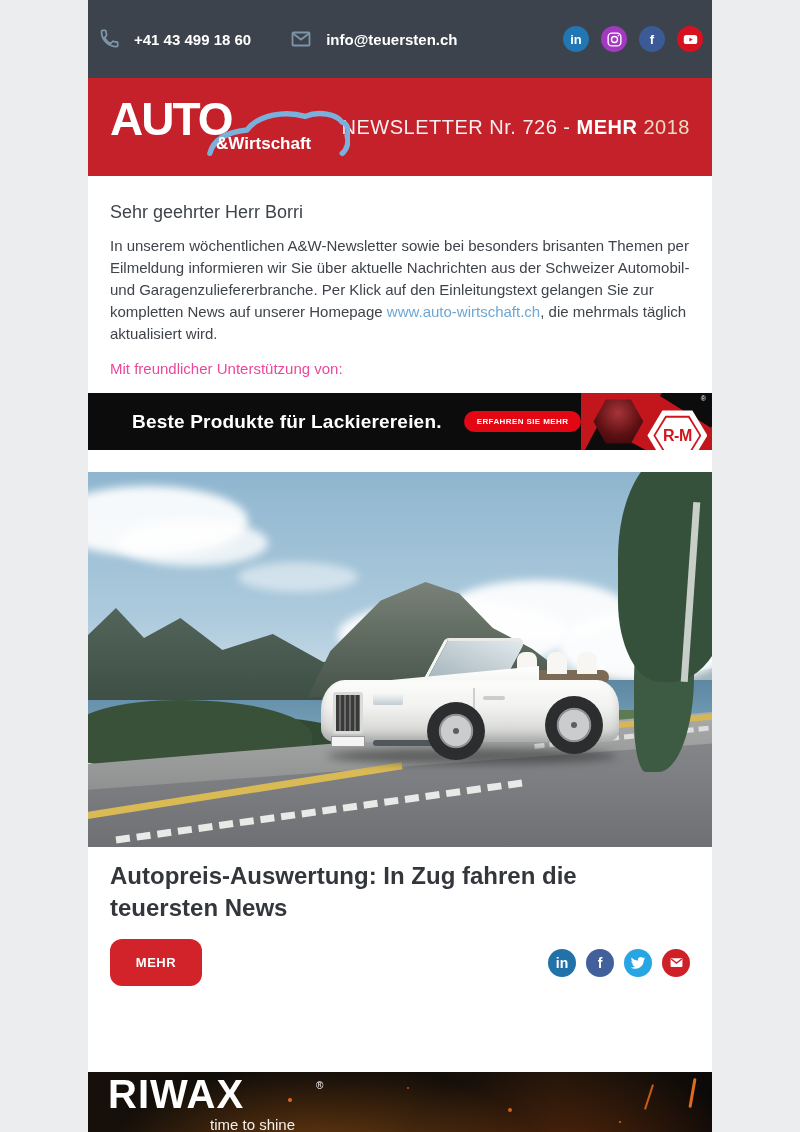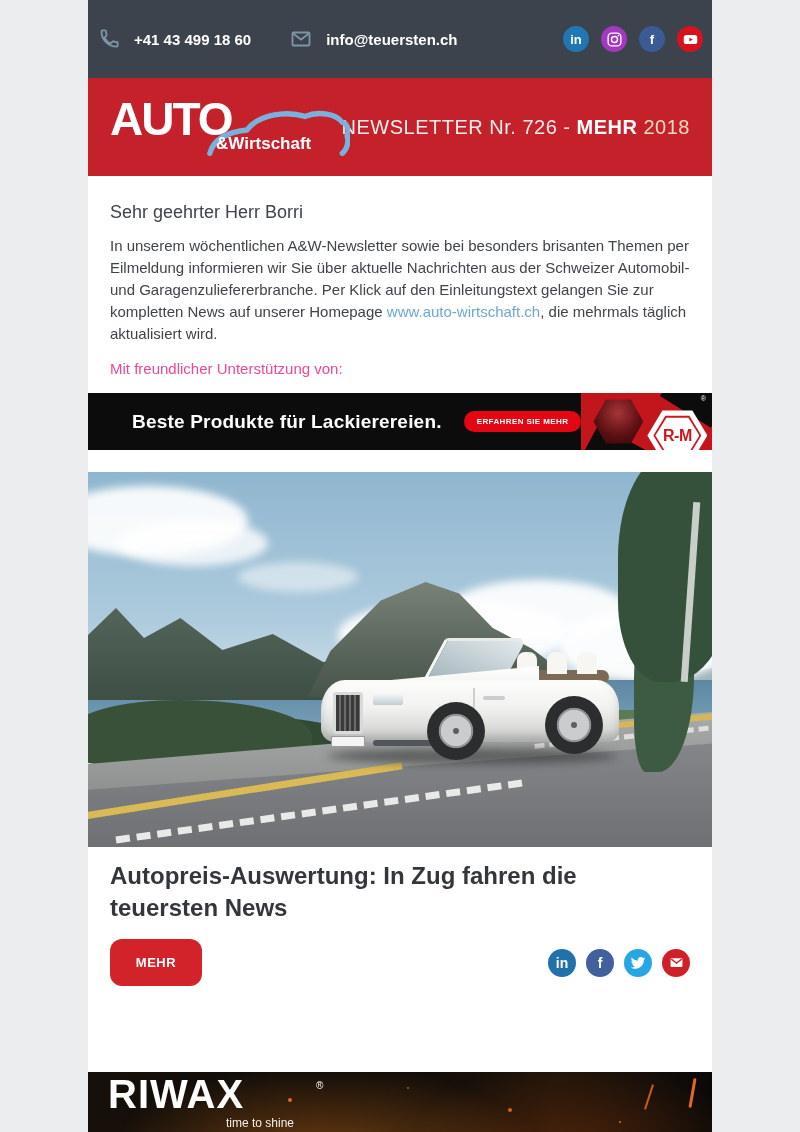--- a/index.html
+++ b/index.html
@@ -120,21 +120,21 @@
   .share { margin-left:auto; display:flex; gap:10px; }
   .share .sc { width:28px; height:28px; font-size:14px; }
 
   
   .riwax { position:relative; height:60px; overflow:hidden; cursor:pointer; color:#fff;
            background:radial-gradient(ellipse 320px 150px at 38% 160%,rgba(196,105,22,.6),transparent 70%),
                       radial-gradient(ellipse 240px 130px at 78% 130%,rgba(150,60,10,.4),transparent 70%),
                       linear-gradient(90deg,#17100a,#0c0a09 40%,#1d130a 75%,#0b0908); }
   .riwax-brand { position:absolute; left:20px; top:0; font-size:40px; font-weight:900; letter-spacing:1px; }
   .riwax-reg { position:absolute; left:228px; top:8px; font-size:10px; }
-  .riwax-tag { position:absolute; left:138px; top:44px; font-size:12px; color:#f4f0ea; }
+  .riwax-tag { position:absolute; left:122px; top:44px; font-size:15px; color:#f4f0ea; }
   .spark { position:absolute; width:4px; height:4px; border-radius:50%; background:#e06a1f;
            box-shadow:118px -12px 0 -1px #c2551a, 220px 10px 0 #d65f1d, 275px -18px 0 -2px #b04d16,
                       330px 22px 0 -1px #e06a1f, 420px -6px 0 -2px #c2551a, 470px 18px 0 #d65f1d; left:200px; top:26px; }
   .spark-line1 { position:absolute; right:62px; top:12px; width:2px; height:26px; background:#c85a1b; transform:rotate(18deg); }
   .spark-line2 { position:absolute; right:18px; top:6px; width:3px; height:30px; background:#e06a1f; transform:rotate(10deg); border-radius:2px; }
 </style>
 </head>
 <body>
 
 <div class="page">

